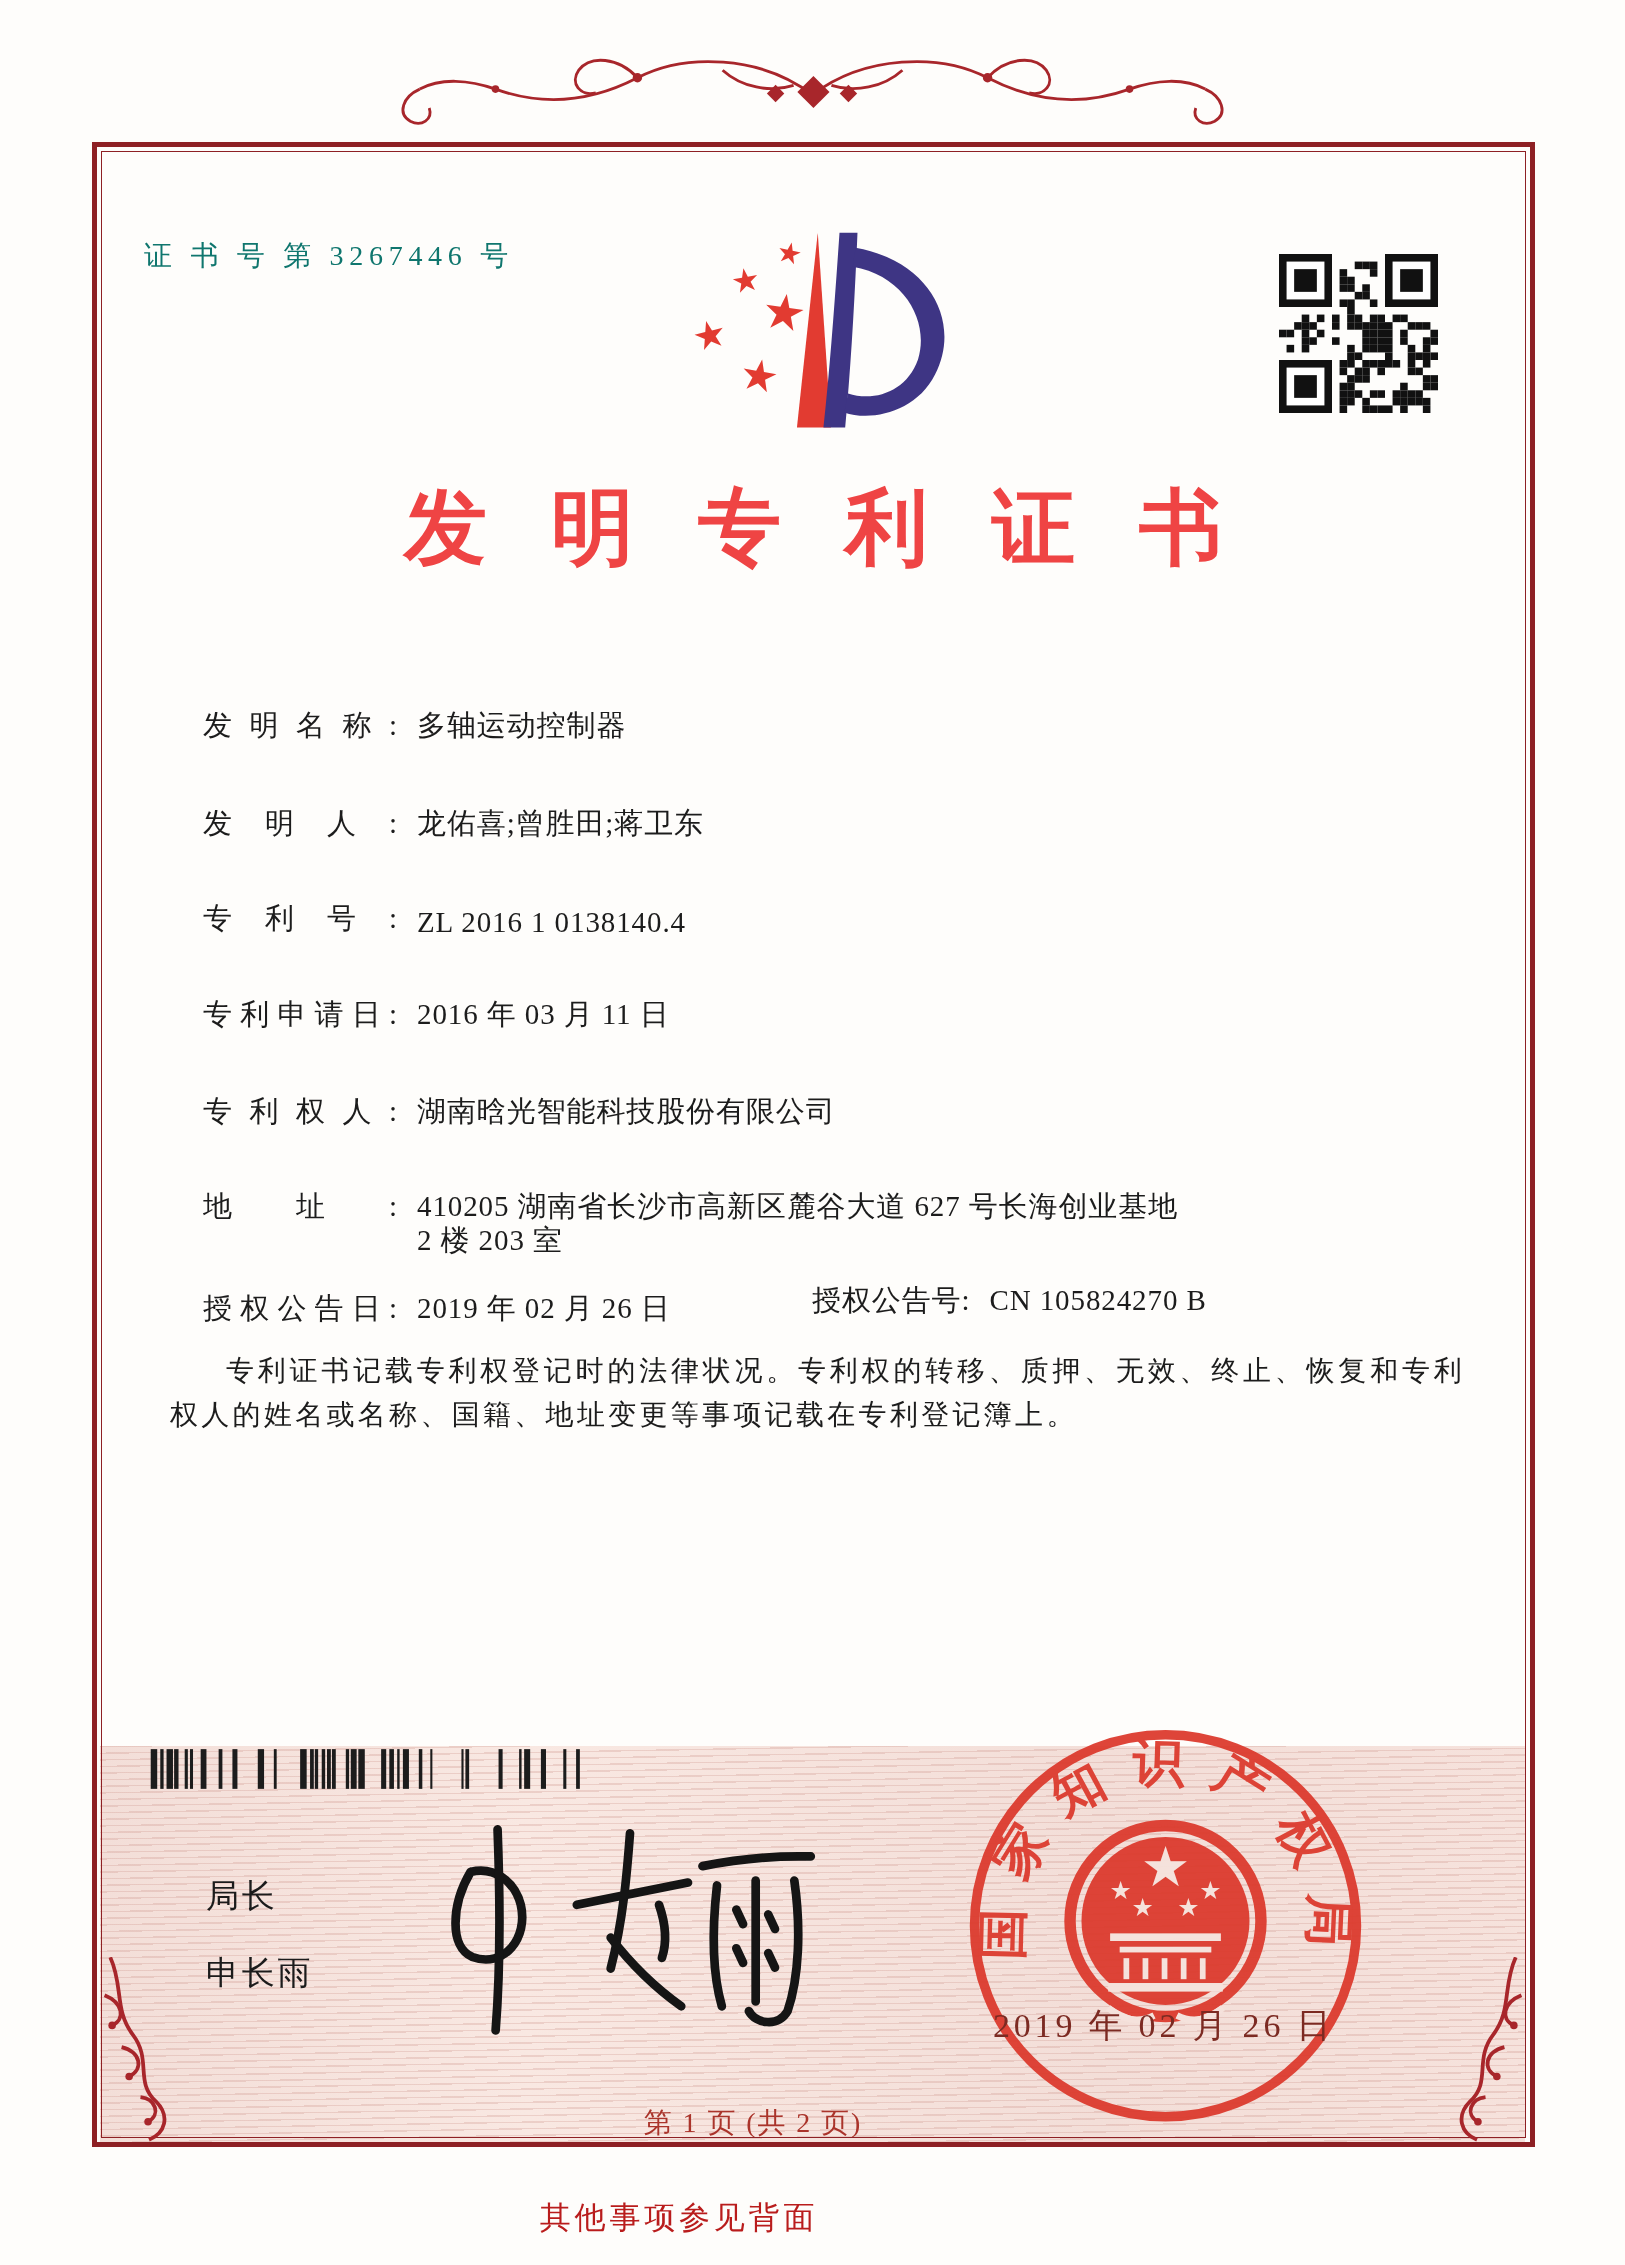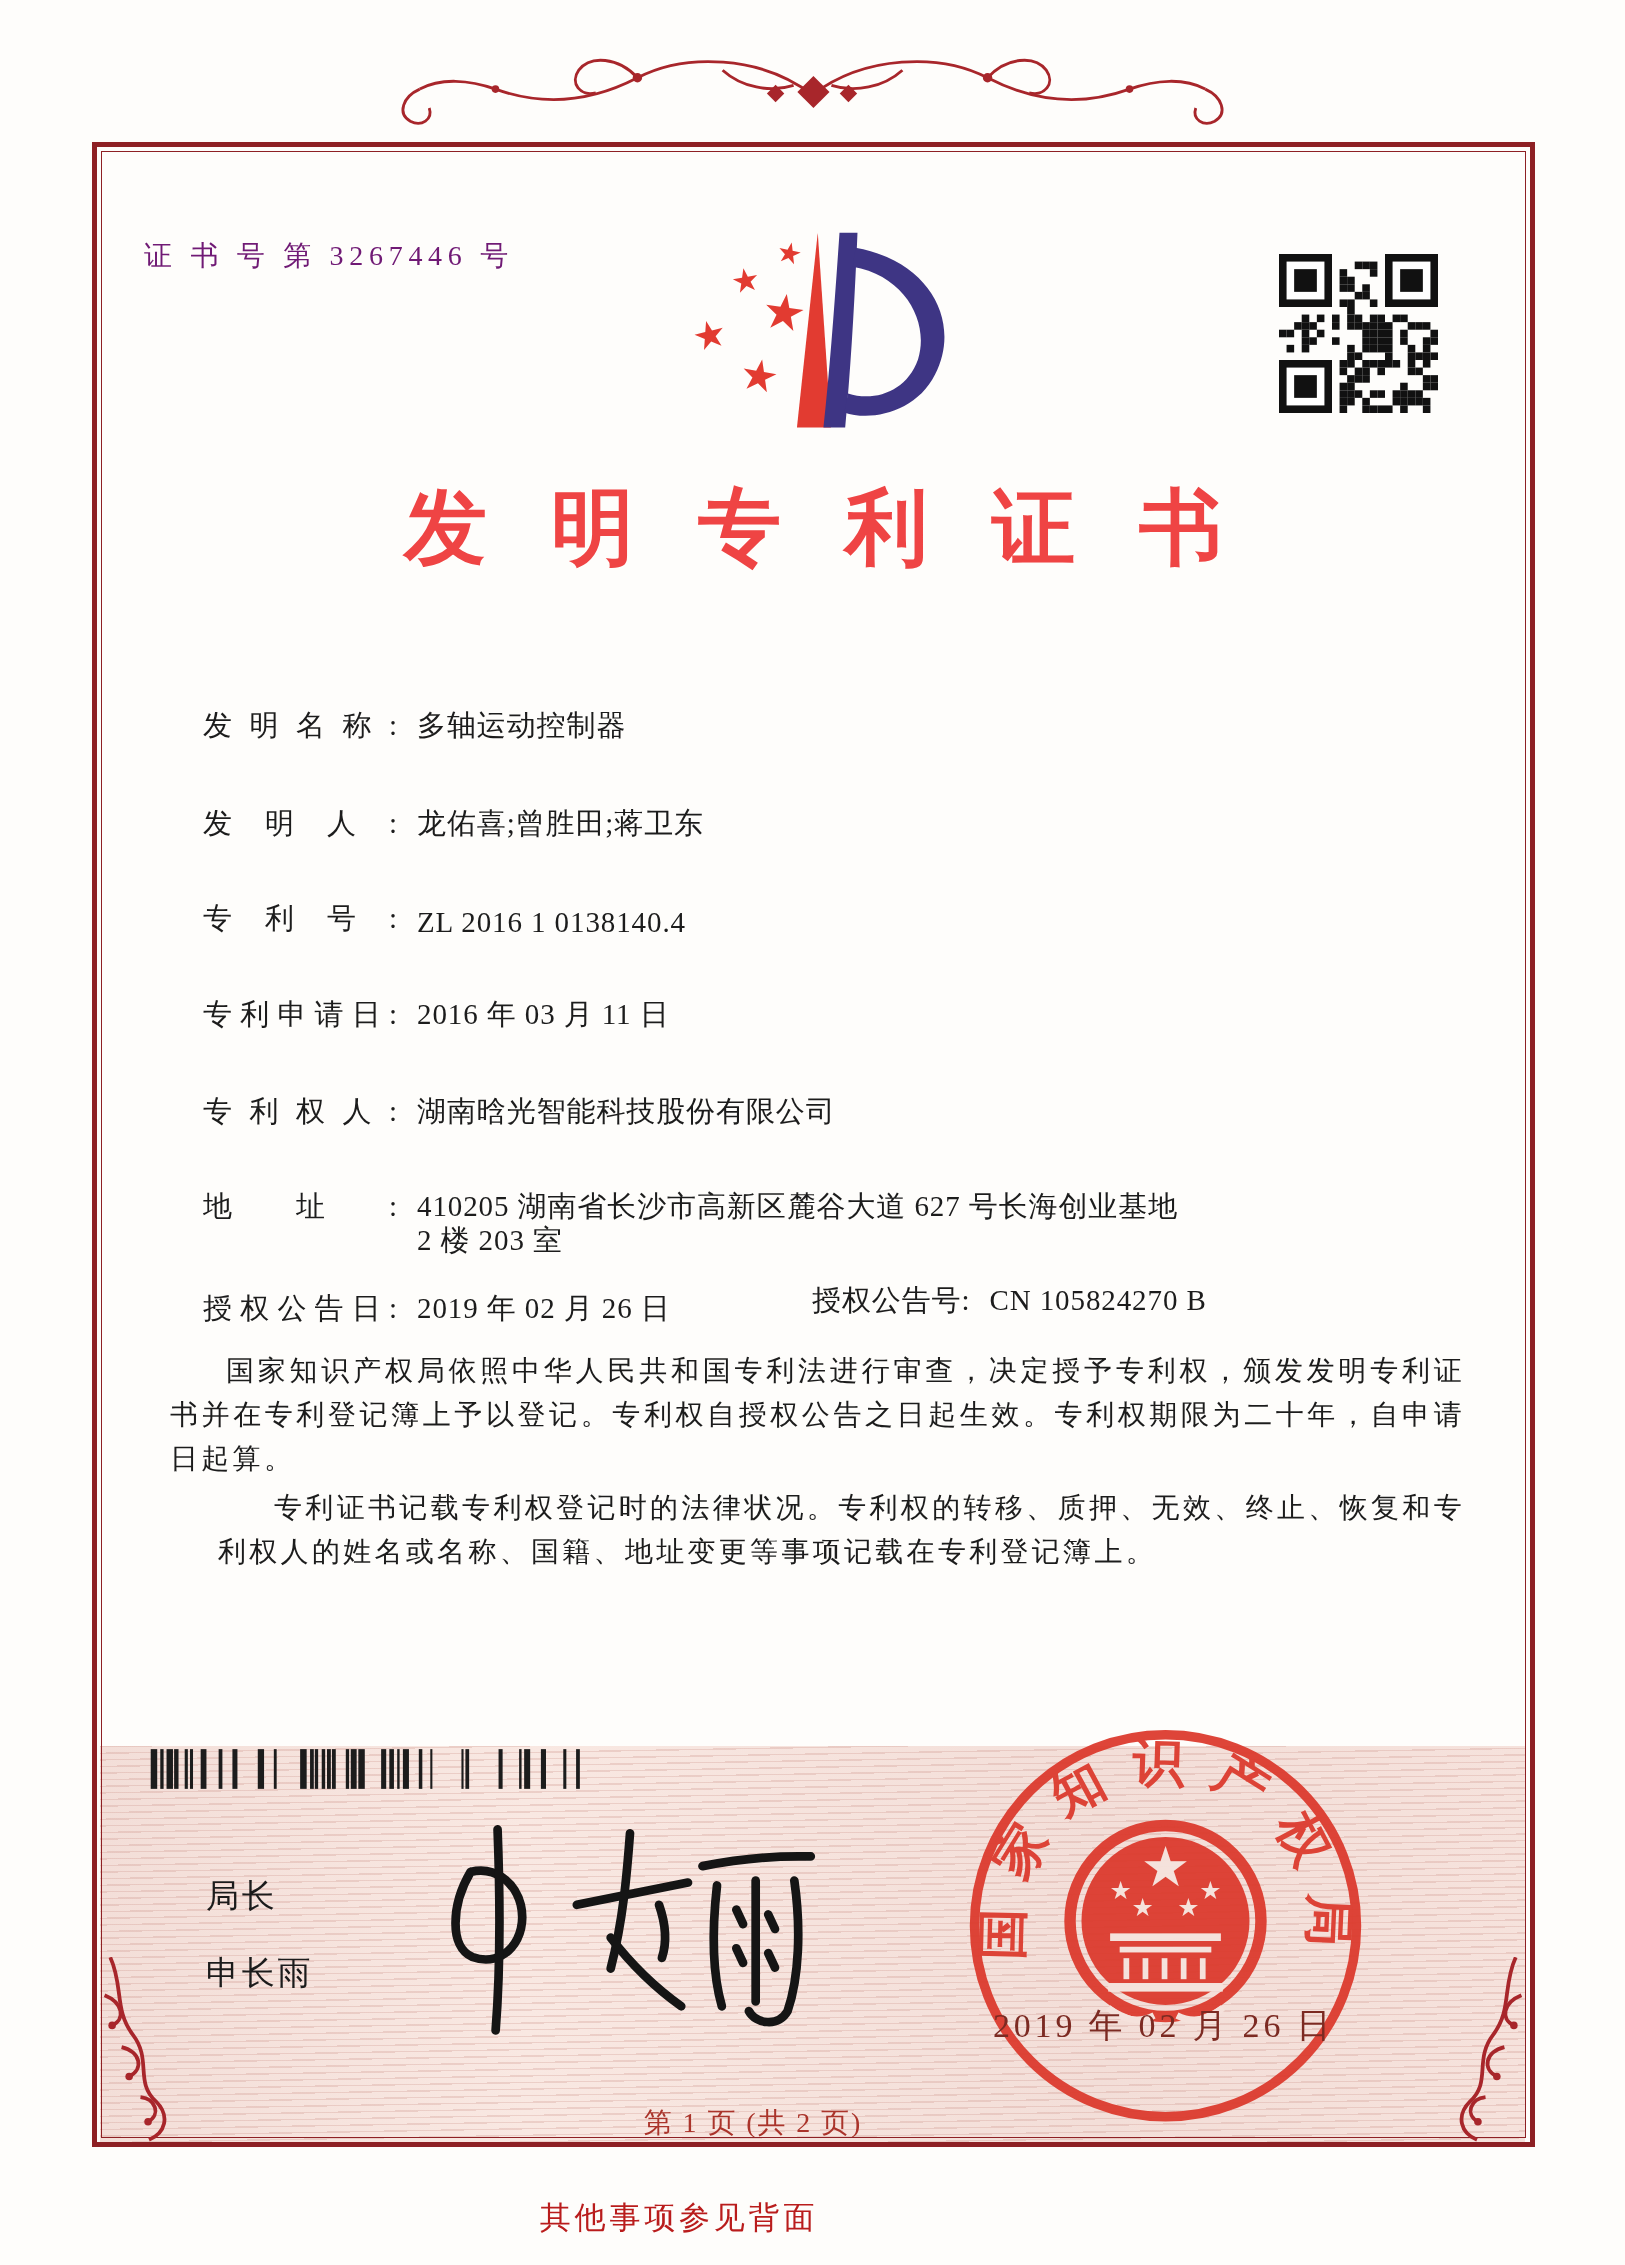--- a/index.html
+++ b/index.html
@@ -21,21 +21,21 @@
   .pink-section{
     position:absolute;left:100px;top:1746px;width:1425px;height:397px;z-index:1;
     background:
       repeating-linear-gradient(179deg, rgba(205,148,139,0.30) 0 1.4px, rgba(0,0,0,0) 1.4px 6.6px),
       linear-gradient(90deg,#f3ded8,#f9e8e2 30%,#f3ded8 70%,#f6e2dc);
   }
   
   .top-ornament{position:absolute;left:363px;top:38px;z-index:4;}
   .cert-no{
     position:absolute;left:144px;top:237px;font-size:28px;letter-spacing:5.7px;
-    color:#701a75;z-index:2;
+    color:#0f766e;z-index:2;
   }
   .logo{position:absolute;left:674px;top:225px;z-index:2;}
   .qr{position:absolute;left:1279px;top:254px;z-index:2;}
   .title{
     position:absolute;left:0;right:0;top:473px;margin:0;text-align:center;
     font-size:83px;font-weight:bold;letter-spacing:64px;text-indent:64px;
     color:#ef4444;z-index:2;
   }
   
   .fields{position:absolute;left:203px;top:0;width:1268px;font-size:29px;letter-spacing:0.9px;z-index:2;}
@@ -378,21 +378,20 @@
     </div>
     <div class="frow" style="top:1281px">
       <span class="flabel">授权公告日:</span><span class="fvalue">2019 年 02 月 26 日</span>
       <span class="pair2">
         <span>授权公告号:</span><span class="fvalue">CN 105824270 B</span>
       </span>
     </div>
   </div>
 
   <div class="bodytext">
-    <p>国家知识产权局依照中华人民共和国专利法进行审查，决定授予专利权，颁发发明专利证书并在专利登记簿上予以登记。专利权自授权公告之日起生效。专利权期限为二十年，自申请日起算。</p>
     <p>专利证书记载专利权登记时的法律状况。专利权的转移、质押、无效、终止、恢复和专利权人的姓名或名称、国籍、地址变更等事项记载在专利登记簿上。</p>
   </div>
 
   <svg class="corner-ornament corner-left" width="104" height="185" viewBox="0 0 110 195">
     <g stroke="#a8262b" stroke-width="4" fill="none">
       <path d="M14,0 C28,30 18,56 38,82 C58,108 40,132 62,152 C78,168 72,186 55,193"></path>
       <path d="M8,40 C28,48 30,66 16,72"></path>
       <path d="M26,95 C46,100 50,118 34,126"></path>
       <path d="M46,148 C62,150 68,166 54,174"></path>
     </g>

